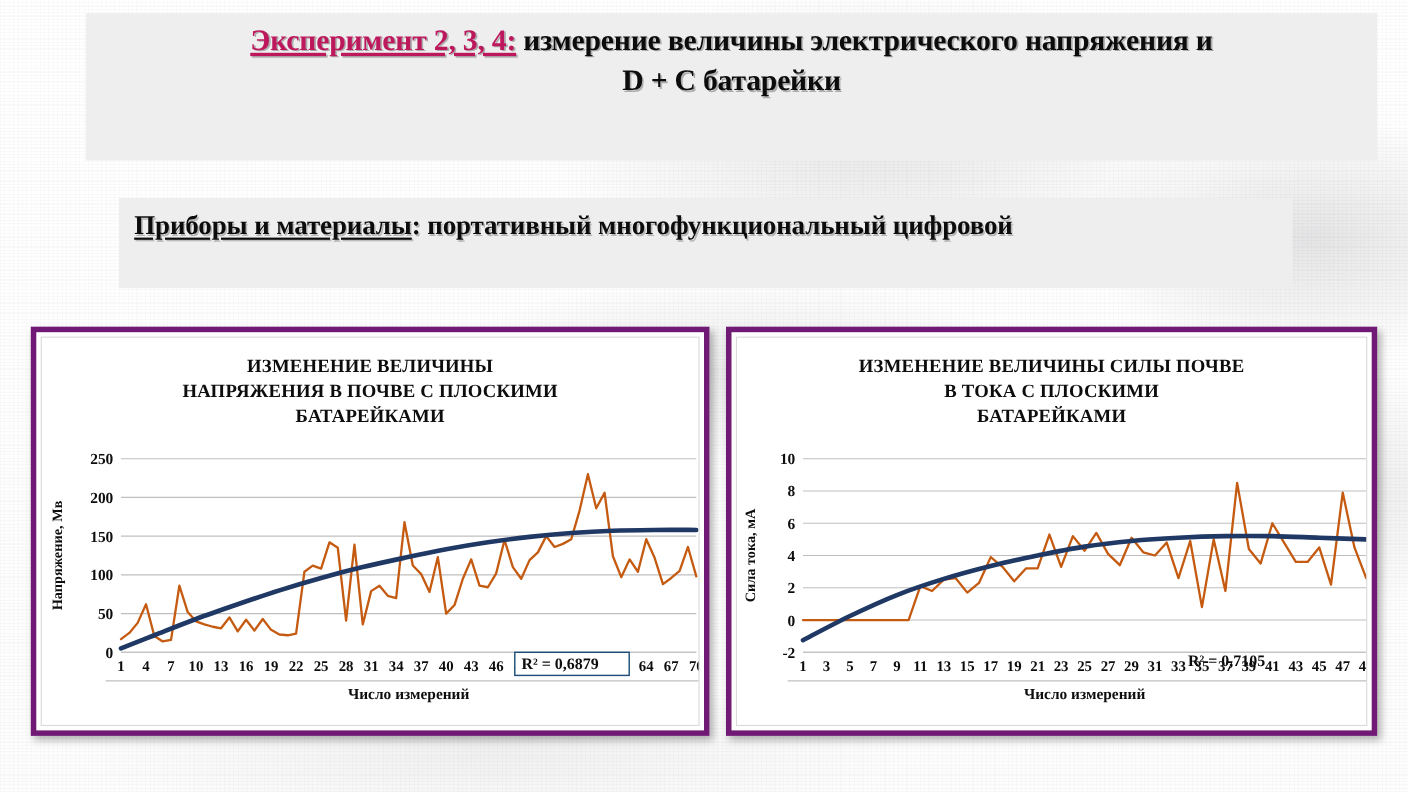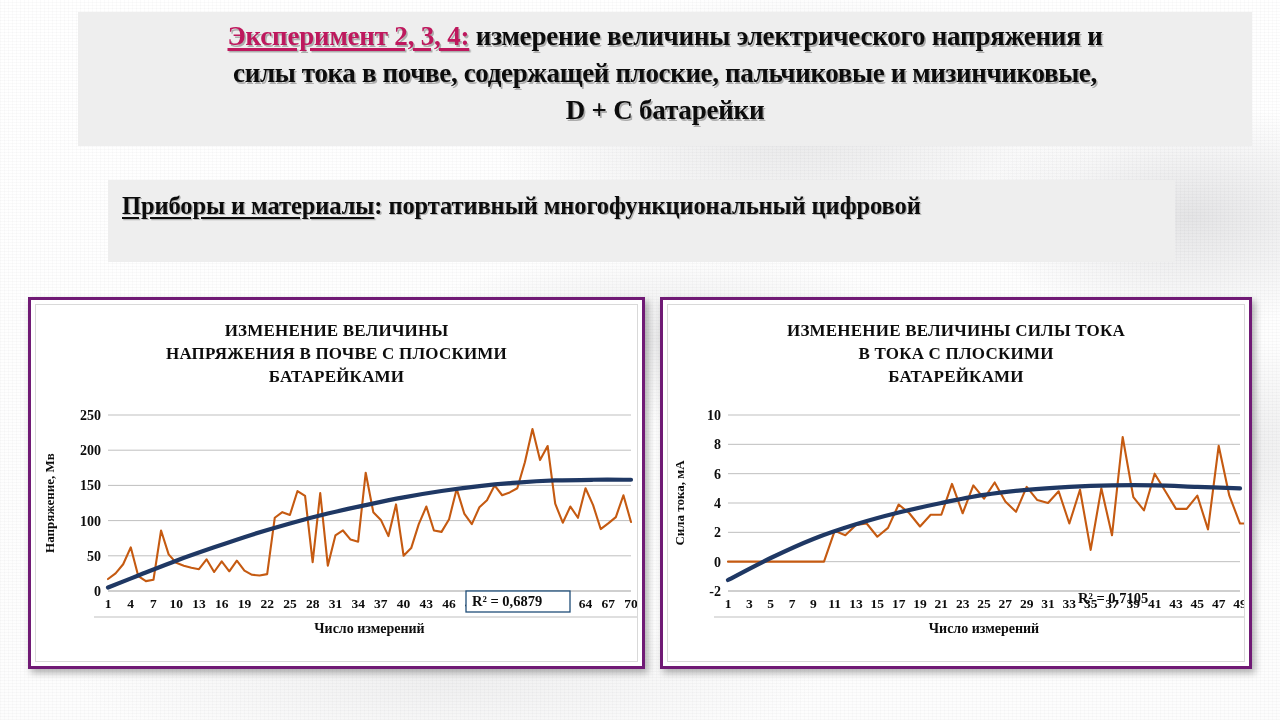--- a/index.html
+++ b/index.html
@@ -62,21 +62,21 @@
     white-space:nowrap;
   }
   .underline-seg{
     text-decoration:underline;text-decoration-thickness:2.3px;text-underline-offset:3px;
   }
 
   
   .chart-card{
     position:absolute;
     background:#ffffff;
-    border:3px solid #701a75;
+    border:5px solid #701a75;
     box-sizing:border-box;
     box-shadow:3px 4px 7px rgba(0,0,0,.30);
   }
   .chart-inner{
     position:absolute;inset:4px;
     border:1px solid #d9d9d9;
     background:#ffffff;
     box-sizing:border-box;
     overflow:hidden;
   }
@@ -121,21 +121,20 @@
 </head>
 <body>
 
 <div id="bg-texture"></div>
 <div id="bg-grain"></div>
 
 <div class="text-panel" id="title-panel">
   <div class="line l1">
     <span class="exp-red">Эксперимент 2, 3, 4:</span><span> измерение величины электрического напряжения и</span>
   </div>
-  <div class="line l2">силы тока в почве, содержащей плоские, пальчиковые и мизинчиковые,</div>
   <div class="line l3">D + C  батарейки</div>
 </div>
 
 <div class="text-panel" id="materials-panel">
   <div class="line">
     <span class="underline-seg">Приборы и материалы</span><span>: портативный  многофункциональный  цифровой</span>
   </div>
 </div>
 
 <div class="chart-card" id="chart-card-left">
@@ -190,21 +189,21 @@
         <text x="333.5" y="232" text-anchor="middle" class="xtitle">Число измерений</text>
         <rect x="430" y="190" width="104" height="21" class="r2box"></rect>
         <text x="436" y="205" class="r2text">R² = 0,6879</text>
       </svg>
   </div>
 </div>
 
 <div class="chart-card" id="chart-card-right">
   <div class="chart-inner">
     <div class="chart-title">
-      <div>ИЗМЕНЕНИЕ ВЕЛИЧИНЫ СИЛЫ ТОКА</div>
+      <div>ИЗМЕНЕНИЕ ВЕЛИЧИНЫ СИЛЫ ПОЧВЕ</div>
       <div>В ТОКА С ПЛОСКИМИ</div>
       <div>БАТАРЕЙКАМИ</div>
     </div>
     <svg class="plot" id="plot-right" width="582" height="262" viewBox="0 0 582 262" style="position: absolute; left: 0px; top: 96px;">
         <line x1="60" x2="572" y1="190" y2="190" class="gridline"></line>
         <text x="53" y="195" text-anchor="end" class="tick">-2</text>
         <line x1="60" x2="572" y1="160.66666666666666" y2="160.66666666666666" class="gridline"></line>
         <text x="53" y="165.66666666666666" text-anchor="end" class="tick">0</text>
         <line x1="60" x2="572" y1="131.33333333333334" y2="131.33333333333334" class="gridline"></line>
         <text x="53" y="136.33333333333334" text-anchor="end" class="tick">2</text>

